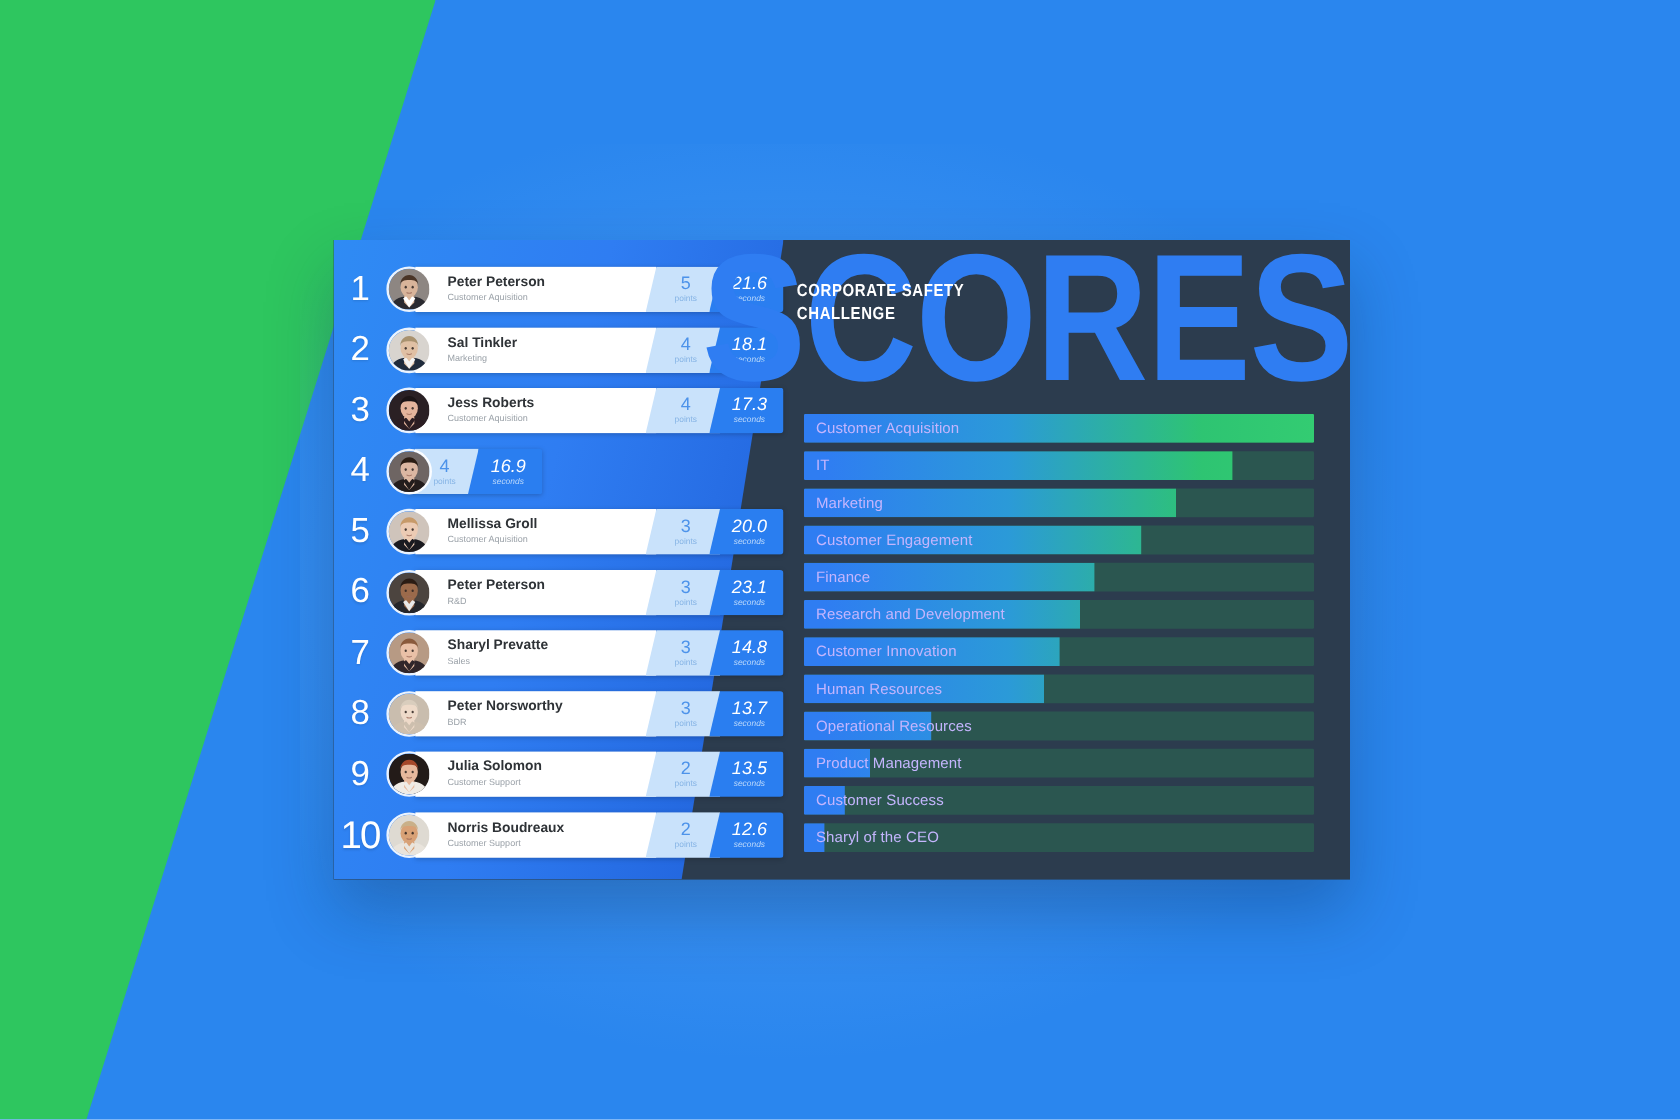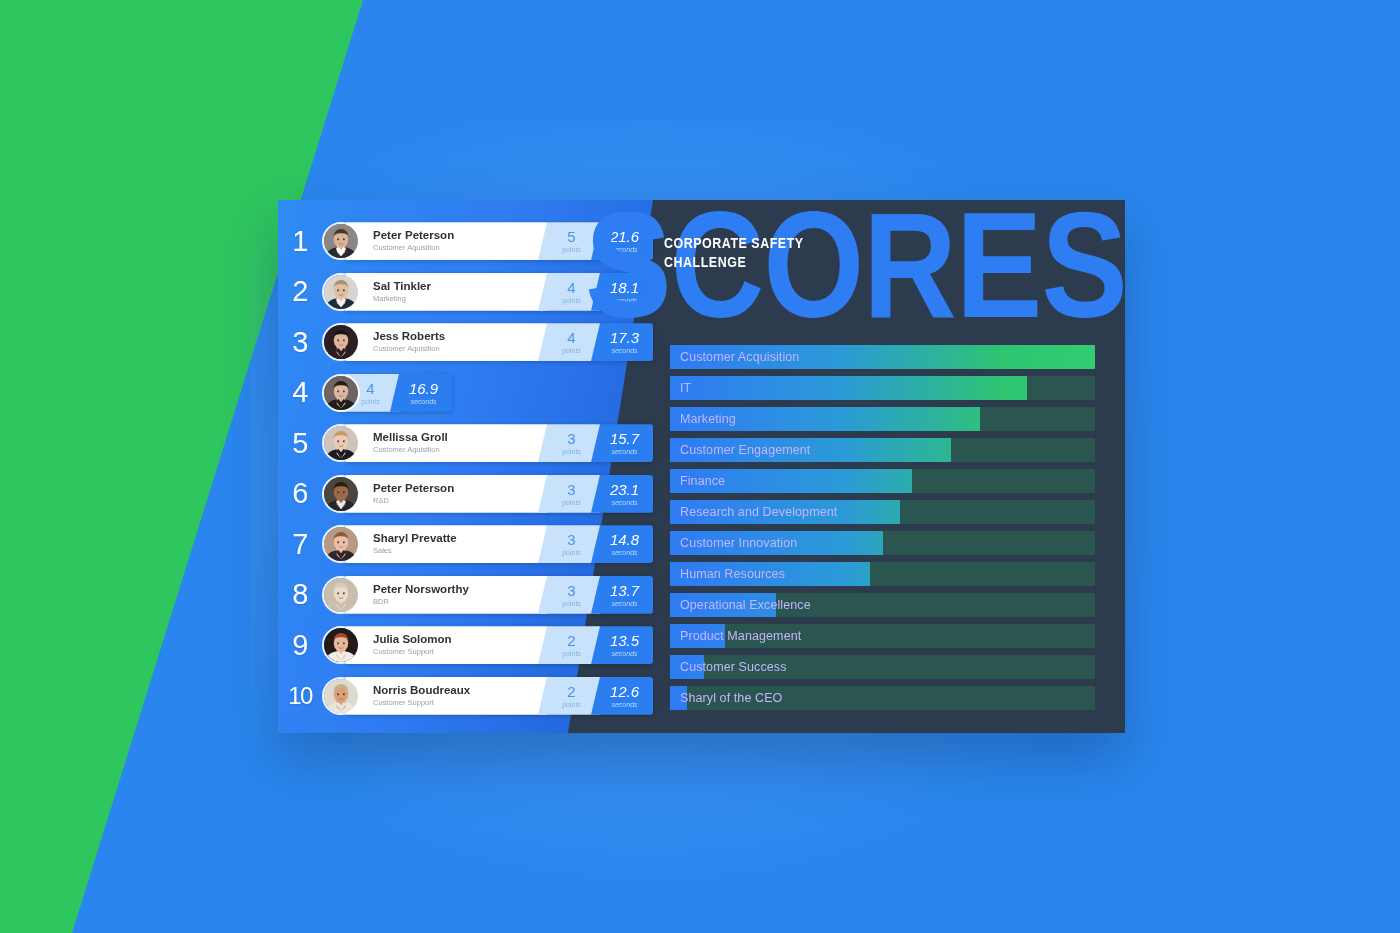--- a/index.html
+++ b/index.html
@@ -52,21 +52,21 @@
   .lb-row {
     position:relative; height:50.5px;
     display:flex; align-items:center;
   }
   .rank {
     width:44px; flex:0 0 44px; text-align:center;
     color:#ffffff; font-size:29px; font-weight:400; line-height:1;
     letter-spacing:-.5px;
     text-shadow:0 1px 2px rgba(0,0,0,.12);
   }
-  .rank.wide { font-size:24px; letter-spacing:-1.5px; }
+  .rank.wide { font-size:32px; letter-spacing:-1.5px; }
 
   .avatar {
     width:38px; height:38px; flex:0 0 38px; border-radius:50%;
     margin-right:-14px; z-index:3; position:relative;
     border:2px solid rgba(255,255,255,.9);
     overflow:hidden;
   }
   .avatar svg { display:block; width:100%; height:100%; }
 
   .bar {
@@ -304,21 +304,21 @@
     <div class="bar">
       <div class="name-box">
         <div class="pname">Mellissa Groll</div>
         <div class="pdept">Customer Aquisition</div>
       </div>
       <div class="points-box">
         <div class="pv">3</div>
         <div class="pl">points</div>
       </div>
       <div class="secs-box">
-        <div class="sv">15.7</div>
+        <div class="sv">20.0</div>
         <div class="sl">seconds</div>
       </div>
     </div>
       </div>
       <div class="lb-row">
     <div class="rank">6</div>
     <div class="avatar">
           <svg viewBox="0 0 40 40" preserveAspectRatio="xMidYMid slice">
     <rect width="40" height="40" fill="#4c443f"></rect>
     <path d="M2 40c0-9 7.5-13 18-13s18 4 18 13z" fill="#25262b"></path>
@@ -506,21 +506,21 @@
         <div class="dept-row">
     <div class="dept-fill" style="width:50%"></div>
     <div class="dept-label">Customer Innovation</div>
         </div>
         <div class="dept-row">
     <div class="dept-fill" style="width:47%"></div>
     <div class="dept-label">Human Resources</div>
         </div>
         <div class="dept-row">
     <div class="dept-fill" style="width:25%"></div>
-    <div class="dept-label">Operational Excellence</div>
+    <div class="dept-label">Operational Resources</div>
         </div>
         <div class="dept-row">
     <div class="dept-fill" style="width:13%"></div>
     <div class="dept-label">Product Management</div>
         </div>
         <div class="dept-row">
     <div class="dept-fill" style="width:8%"></div>
     <div class="dept-label">Customer Success</div>
         </div>
         <div class="dept-row">

